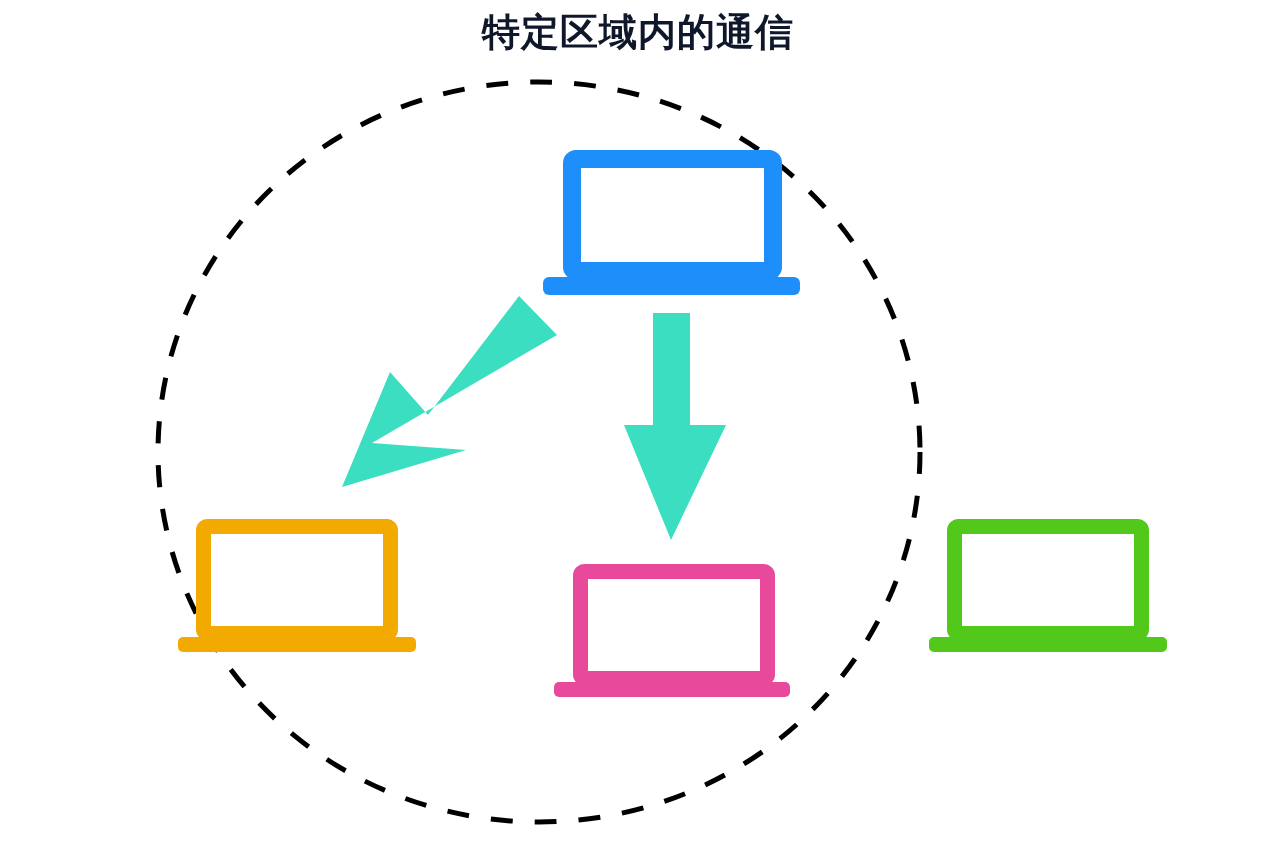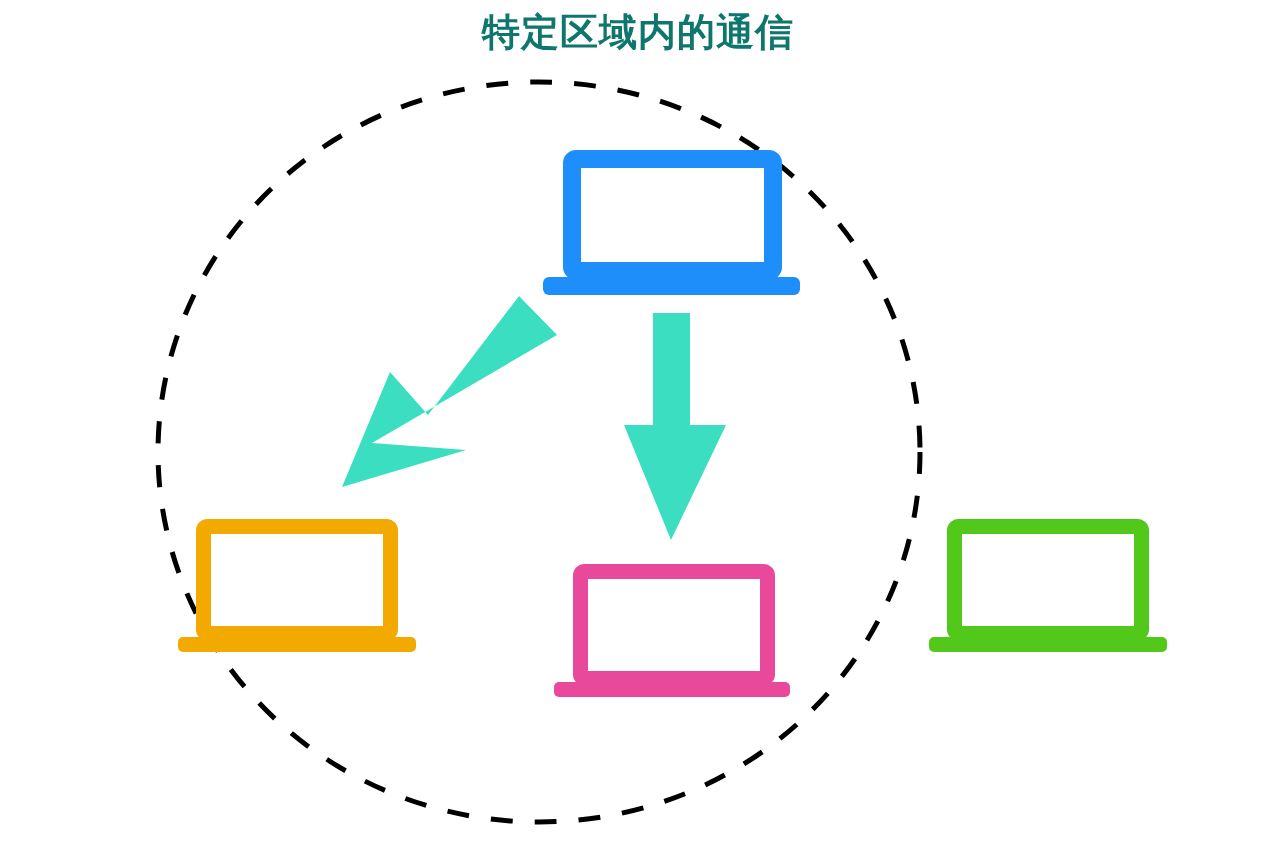--- a/index.html
+++ b/index.html
@@ -38,21 +38,21 @@
     top: 0;
     width: 1276px;
     height: 850px;
   }
 </style>
 </head>
 <body>
 
 <div id="canvas" style="background: rgb(255, 255, 255);">
 
-  <div id="diagram-title" style="color: #0f766e;">特定区域内的通信</div>
+  <div id="diagram-title" style="color: #0f172a;">特定区域内的通信</div>
 
   <svg id="scene-svg" viewBox="0 0 1276 850">
 
     <ellipse cx="539" cy="452" rx="381" ry="370" fill="none" stroke="#000000" stroke-width="5" stroke-dasharray="22 22" stroke-linecap="butt"></ellipse>
 
     <polygon points="519,296 557,335 372,443 466,450 342,487 390,372 428,415" fill="#3BDEC0"></polygon>
 
     <polygon points="653,313 690,313 690,425 726,425 671,540 624,425 653,425" fill="#3BDEC0"></polygon>
 
     <g>

